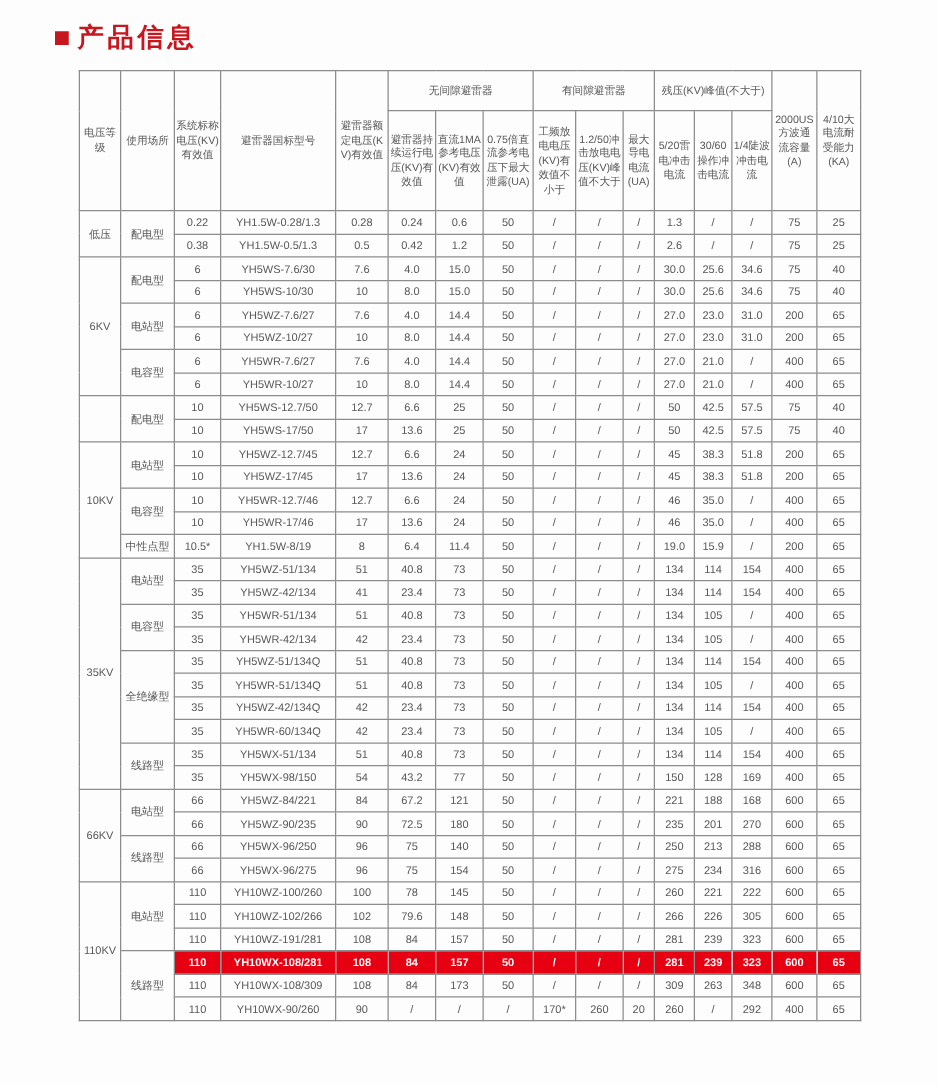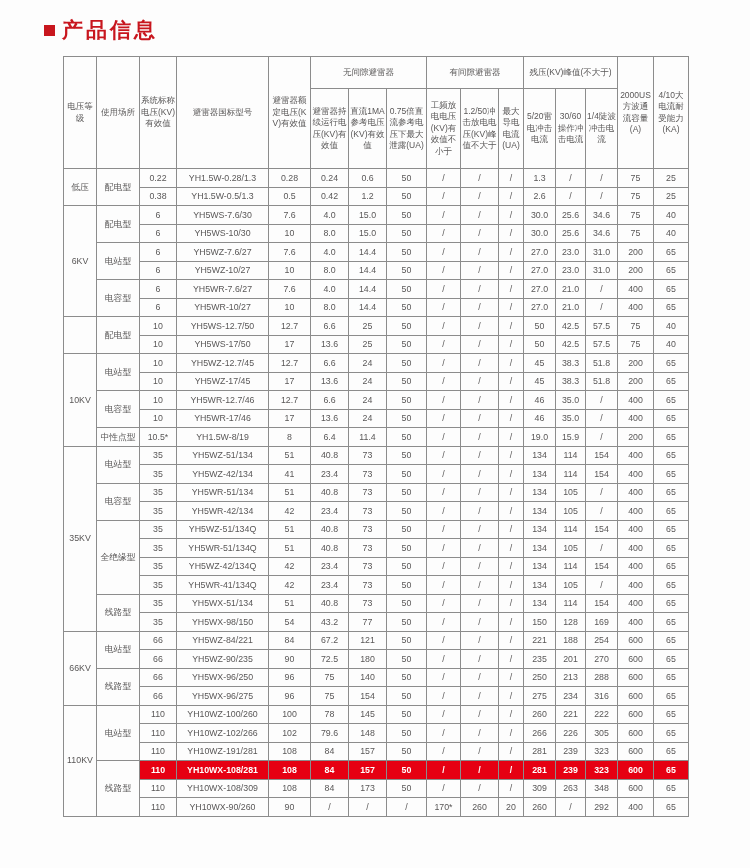--- a/index.html
+++ b/index.html
@@ -464,21 +464,21 @@
           <td class="data-cell">/</td>
           <td class="data-cell">/</td>
           <td class="data-cell">134</td>
           <td class="data-cell">114</td>
           <td class="data-cell">154</td>
           <td class="data-cell">400</td>
           <td class="data-cell">65</td>
         </tr>
         <tr>
           <td class="data-cell">35</td>
-          <td class="data-cell">YH5WR-41/134Q</td>
+          <td class="data-cell">YH5WR-60/134Q</td>
           <td class="data-cell">42</td>
           <td class="data-cell">23.4</td>
           <td class="data-cell">73</td>
           <td class="data-cell">50</td>
           <td class="data-cell">/</td>
           <td class="data-cell">/</td>
           <td class="data-cell">/</td>
           <td class="data-cell">134</td>
           <td class="data-cell">105</td>
           <td class="data-cell">/</td>
@@ -525,21 +525,21 @@
           <td class="data-cell">YH5WZ-84/221</td>
           <td class="data-cell">84</td>
           <td class="data-cell">67.2</td>
           <td class="data-cell">121</td>
           <td class="data-cell">50</td>
           <td class="data-cell">/</td>
           <td class="data-cell">/</td>
           <td class="data-cell">/</td>
           <td class="data-cell">221</td>
           <td class="data-cell">188</td>
-          <td class="data-cell">254</td>
+          <td class="data-cell">168</td>
           <td class="data-cell">600</td>
           <td class="data-cell">65</td>
         </tr>
         <tr>
           <td class="data-cell">66</td>
           <td class="data-cell">YH5WZ-90/235</td>
           <td class="data-cell">90</td>
           <td class="data-cell">72.5</td>
           <td class="data-cell">180</td>
           <td class="data-cell">50</td>

